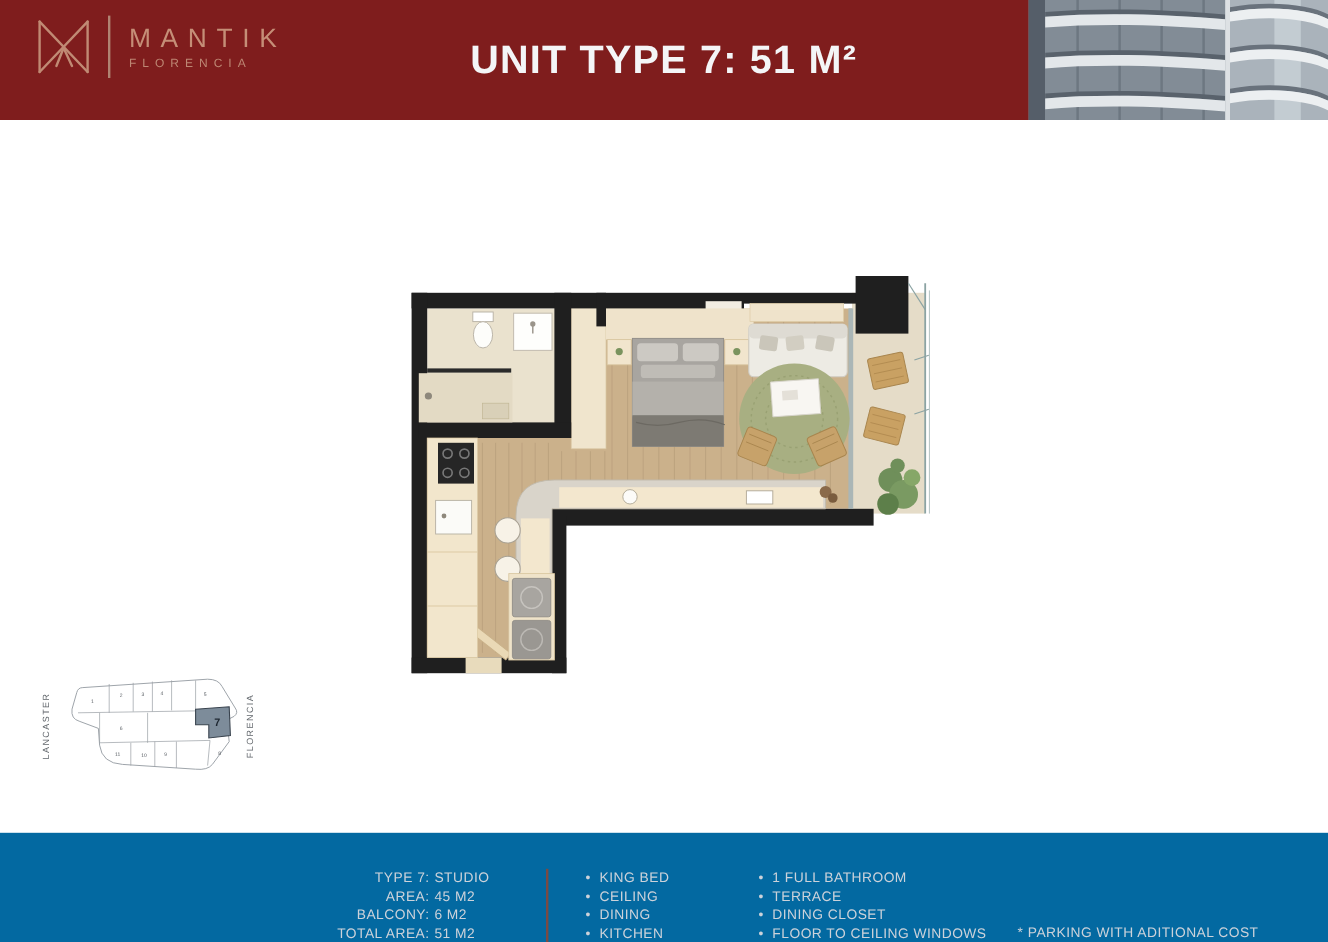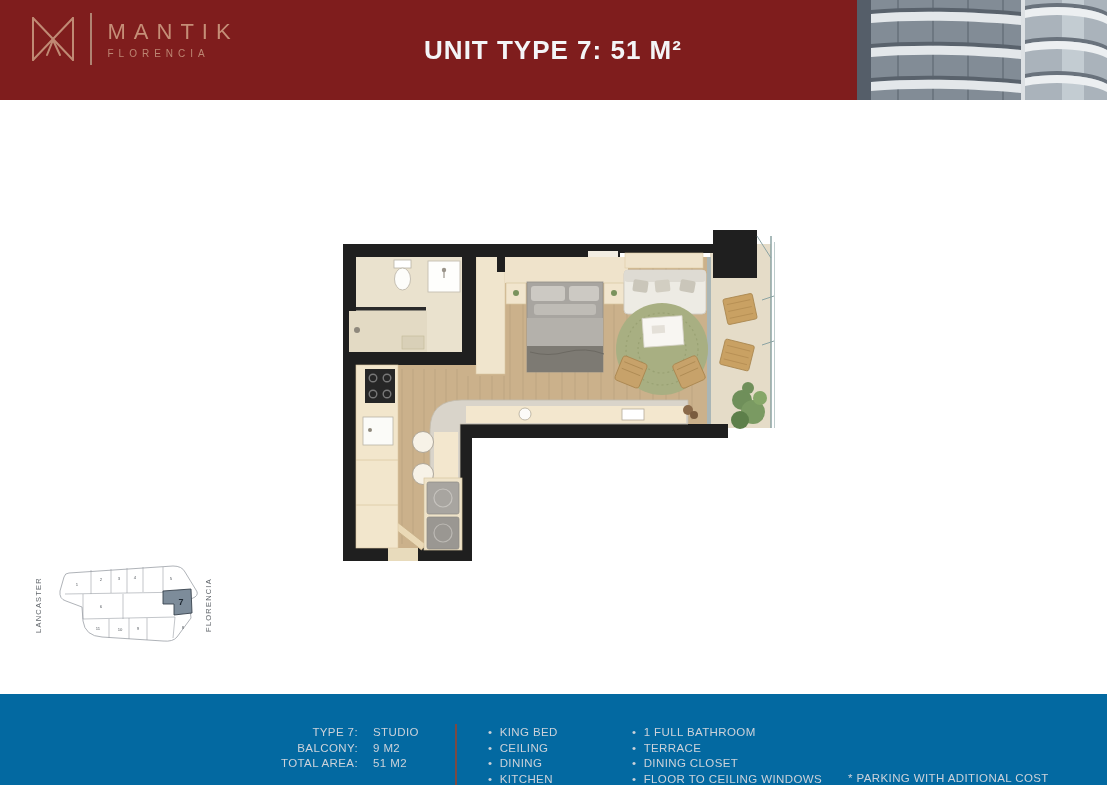--- a/index.html
+++ b/index.html
@@ -10,34 +10,34 @@
   }
   
   .header { position:absolute; left:0; top:0; width:1107px; height:100px; background:#7f1d1d; }
   .logo-wrap { position:absolute; left:30px; top:11px; display:flex; align-items:center; height:56px; }
   .logo-mark { width:46px; height:48px; }
   .logo-divider { width:1.5px; height:52px; background:#b08372; margin-left:14px; margin-right:16px; }
   .logo-text .brand { font-size:22px; letter-spacing:8px; color:#c58e77; font-weight:400; line-height:24px; }
   .logo-text .sub { font-size:10px; letter-spacing:5px; color:#bd8673; margin-top:4px; }
   .page-title {
     position:absolute; left:553px; top:50px; transform:translate(-50%,-50%);
-    color:#f4f5f7; font-size:26px; font-weight:bold; letter-spacing:1px; white-space:nowrap;
+    color:#f4f5f7; font-size:33px; font-weight:bold; letter-spacing:1px; white-space:nowrap;
   }
   .building-photo { position:absolute; right:0; top:0; width:250px; height:100px; }
   
   .floorplan { position:absolute; left:337px; top:226px; width:442px; height:348px; }
   
   .keyplan { position:absolute; left:25px; top:563px; width:200px; height:100px; }
   
   .footer { position:absolute; left:0; top:694px; width:1107px; height:91px; background:#0369a1;
             color:#ccd2da; font-size:11.5px; letter-spacing:.4px; }
   .spec-table { position:absolute; left:150px; top:31px; }
   .spec-row { display:flex; line-height:15.6px; }
   .spec-label { width:208px; text-align:right; }
-  .spec-value { margin-left:15px; }
+  .spec-value { margin-left:4px; }
   .footer-divider { position:absolute; left:455px; top:30px; width:1.5px; height:61px; background:#7b4a43; }
   .feat-col { position:absolute; top:31px; }
   .feat-col-1 { left:488px; }
   .feat-col-2 { left:632px; }
   .feat-item { line-height:15.6px; }
   .feat-item::before { content:"\2022\00a0\00a0"; color:#ccd2da; }
   .parking-note { position:absolute; left:848px; top:77px; line-height:15.6px; }
 </style>
 </head>
 <body>
@@ -307,22 +307,26 @@
   <text x="156" y="42" font-size="9" font-weight="bold" fill="#1d2630" text-anchor="middle">7</text>
 </svg>
 
 <div class="footer">
   <div class="spec-table" id="spec-table">
       <div class="spec-row">
         <span class="spec-label">TYPE 7:</span>
         <span class="spec-value">STUDIO</span>
       </div>
       <div class="spec-row">
+        <span class="spec-label">AREA:</span>
+        <span class="spec-value">45 M2</span>
+      </div>
+      <div class="spec-row">
         <span class="spec-label">BALCONY:</span>
-        <span class="spec-value">9 M2</span>
+        <span class="spec-value">6 M2</span>
       </div>
       <div class="spec-row">
         <span class="spec-label">TOTAL AREA:</span>
         <span class="spec-value">51 M2</span>
       </div>
     </div>
   <div class="footer-divider"></div>
   <div class="feat-col feat-col-1" id="feat-col-1">
       <div class="feat-item">KING BED</div>
       <div class="feat-item">CEILING</div>

